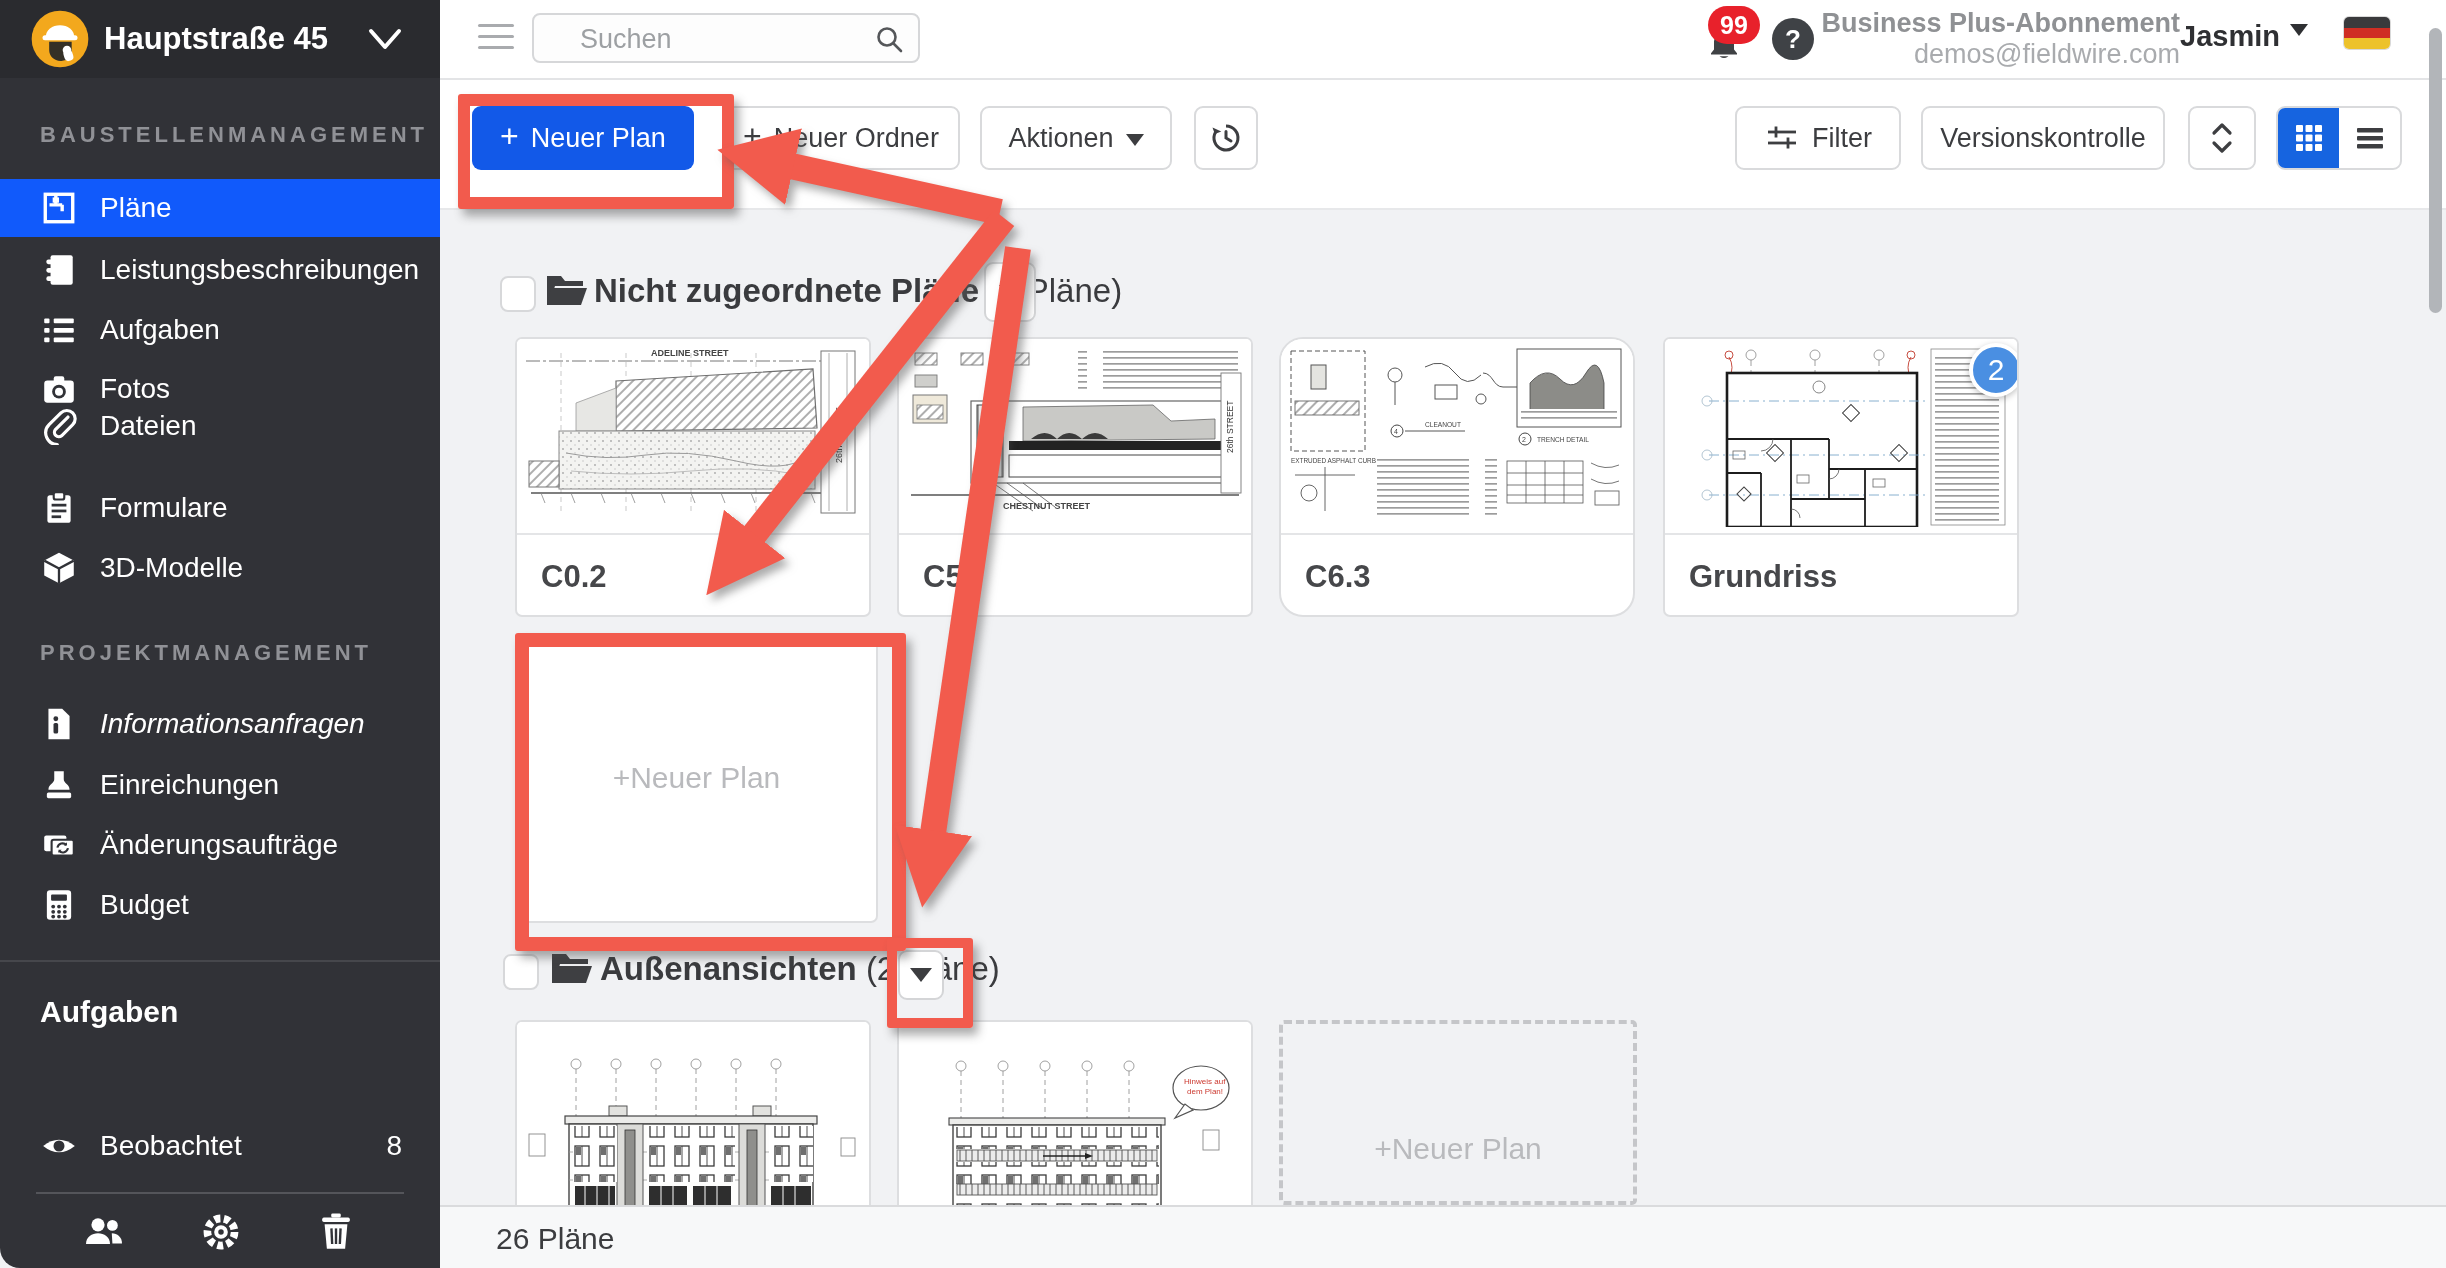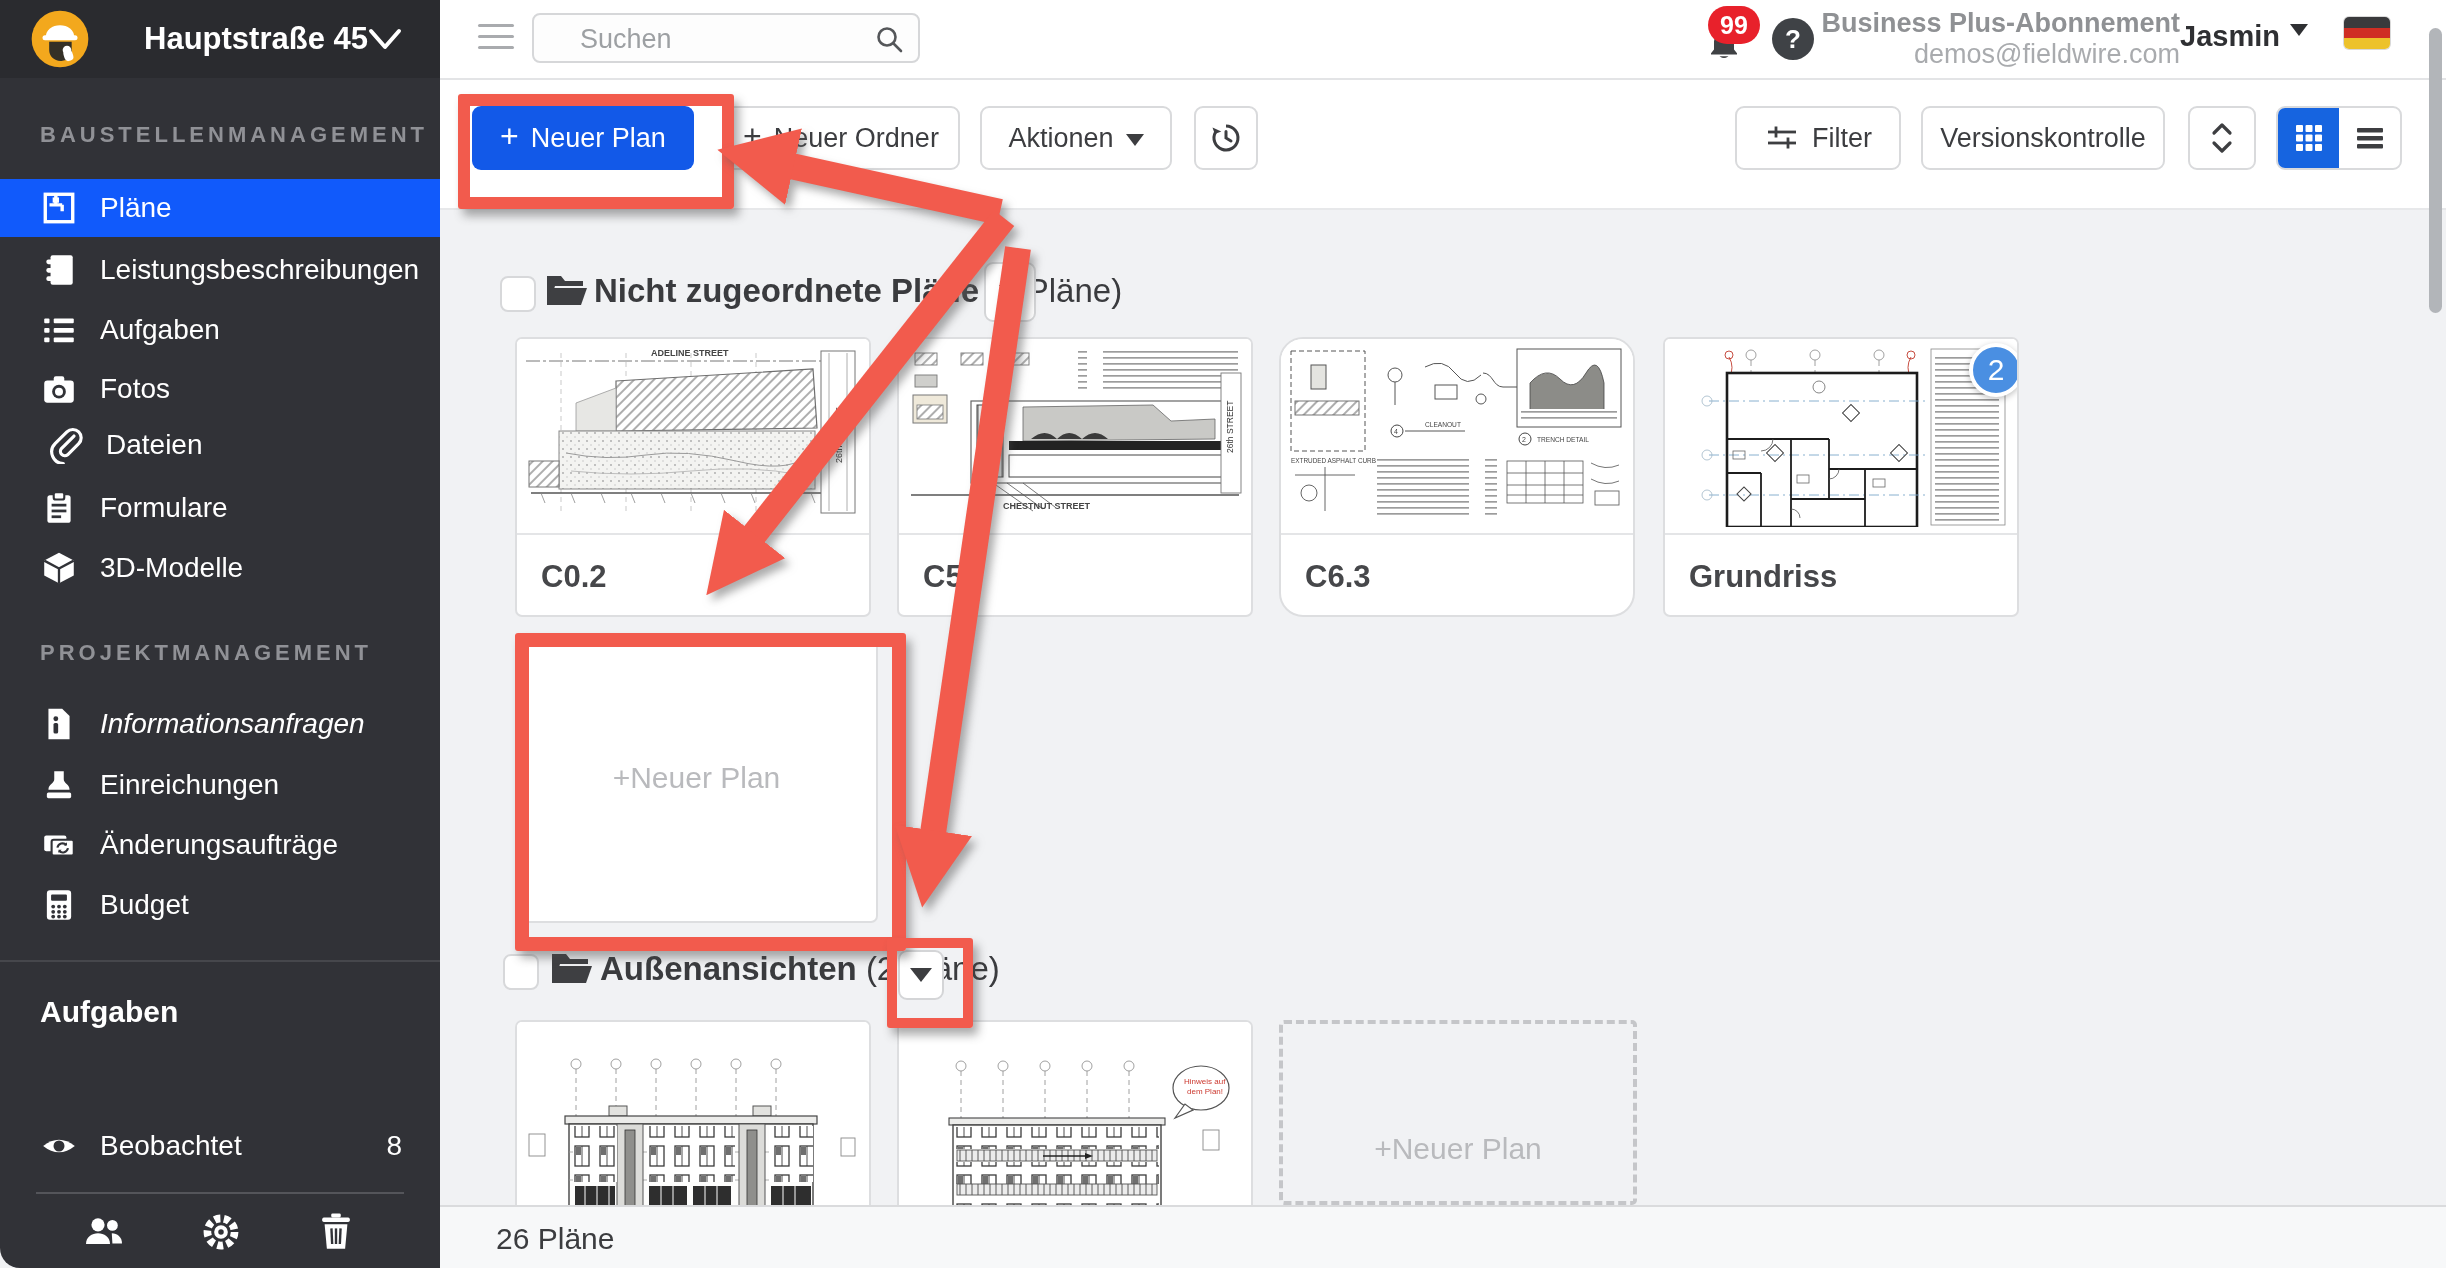--- a/index.html
+++ b/index.html
@@ -4,21 +4,21 @@
 <title>Fieldwire – Pläne</title>
 <style>
   html,body{margin:0;padding:0;background:#e9eaec;font-family:"Liberation Sans",sans-serif;}
   #app{position:relative;width:2446px;height:1268px;background:#f1f2f4;overflow:hidden;}
   .abs{position:absolute;}
 
   
   #sidebar{left:0;top:0;width:440px;height:1268px;background:#313237;border-bottom-left-radius:20px;z-index:5;}
   #proj-header{position:absolute;left:0;top:0;width:440px;height:78px;background:#2a2b2f;display:flex;align-items:center;cursor:pointer;}
   #proj-header .logo{position:absolute;left:30px;top:9px;width:60px;height:60px;}
-  #proj-header .pname{position:absolute;left:104px;top:0;height:78px;display:flex;align-items:center;color:#fff;font-size:31px;font-weight:700;margin-left:40px;}
+  #proj-header .pname{position:absolute;left:104px;top:0;height:78px;display:flex;align-items:center;color:#fff;font-size:31px;font-weight:700;}
   #proj-header .chev{position:absolute;left:366px;top:24px;width:38px;height:30px;}
   .sec-label{position:absolute;left:40px;width:380px;color:#909196;font-size:22px;font-weight:700;letter-spacing:4px;}
   .srow{position:absolute;left:0;width:440px;height:58px;display:flex;align-items:center;color:#fff;font-size:28px;cursor:pointer;}
   .srow .sic{position:absolute;left:40px;top:10px;width:38px;height:38px;}
   .srow .slabel{position:absolute;left:100px;white-space:nowrap;}
   .srow .scount{position:absolute;right:38px;font-size:28px;}
   .srow.sel{background:#115afb;}
   .sdiv{position:absolute;left:0;width:440px;height:0;border-top:2px solid #46474c;}
   .sdiv.inset{left:36px;width:368px;border-top:2px solid #54555a;}
   #tasks-heading{position:absolute;left:40px;top:995px;color:#fff;font-size:30px;font-weight:700;}
@@ -180,21 +180,21 @@
       <span class="sic">
           <svg width="38" height="38" viewBox="0 0 36 36">
             <rect x="13" y="6" width="10" height="7" rx="2" fill="#fff"></rect>
             <rect x="4" y="10" width="28" height="21" rx="3" fill="#fff"></rect>
             <circle cx="18" cy="20.5" r="6.5" fill="#313237"></circle>
             <circle cx="18" cy="20.5" r="3.8" fill="#fff"></circle>
           </svg>
         </span>
       <span class="slabel">Fotos</span>
     </div>
-    <div class="srow" style="top:416px;margin-left:6px;">
+    <div class="srow" style="top:397px;">
       <span class="sic">
           <svg width="38" height="38" viewBox="0 0 36 36">
             <path d="M26.5 9.5 L14.6 21.4a4.2 4.2 0 0 0 5.9 5.9L31 16.8a7.9 7.9 0 0 0-11.2-11.2L8.6 16.8a11 11 0 0 0 7.8 18.7" fill="none" stroke="#fff" stroke-width="3" stroke-linecap="round"></path>
           </svg>
         </span>
       <span class="slabel">Dateien</span>
     </div>
     <div class="srow" style="top:479px;">
       <span class="sic">
           <svg width="38" height="38" viewBox="0 0 36 36">

